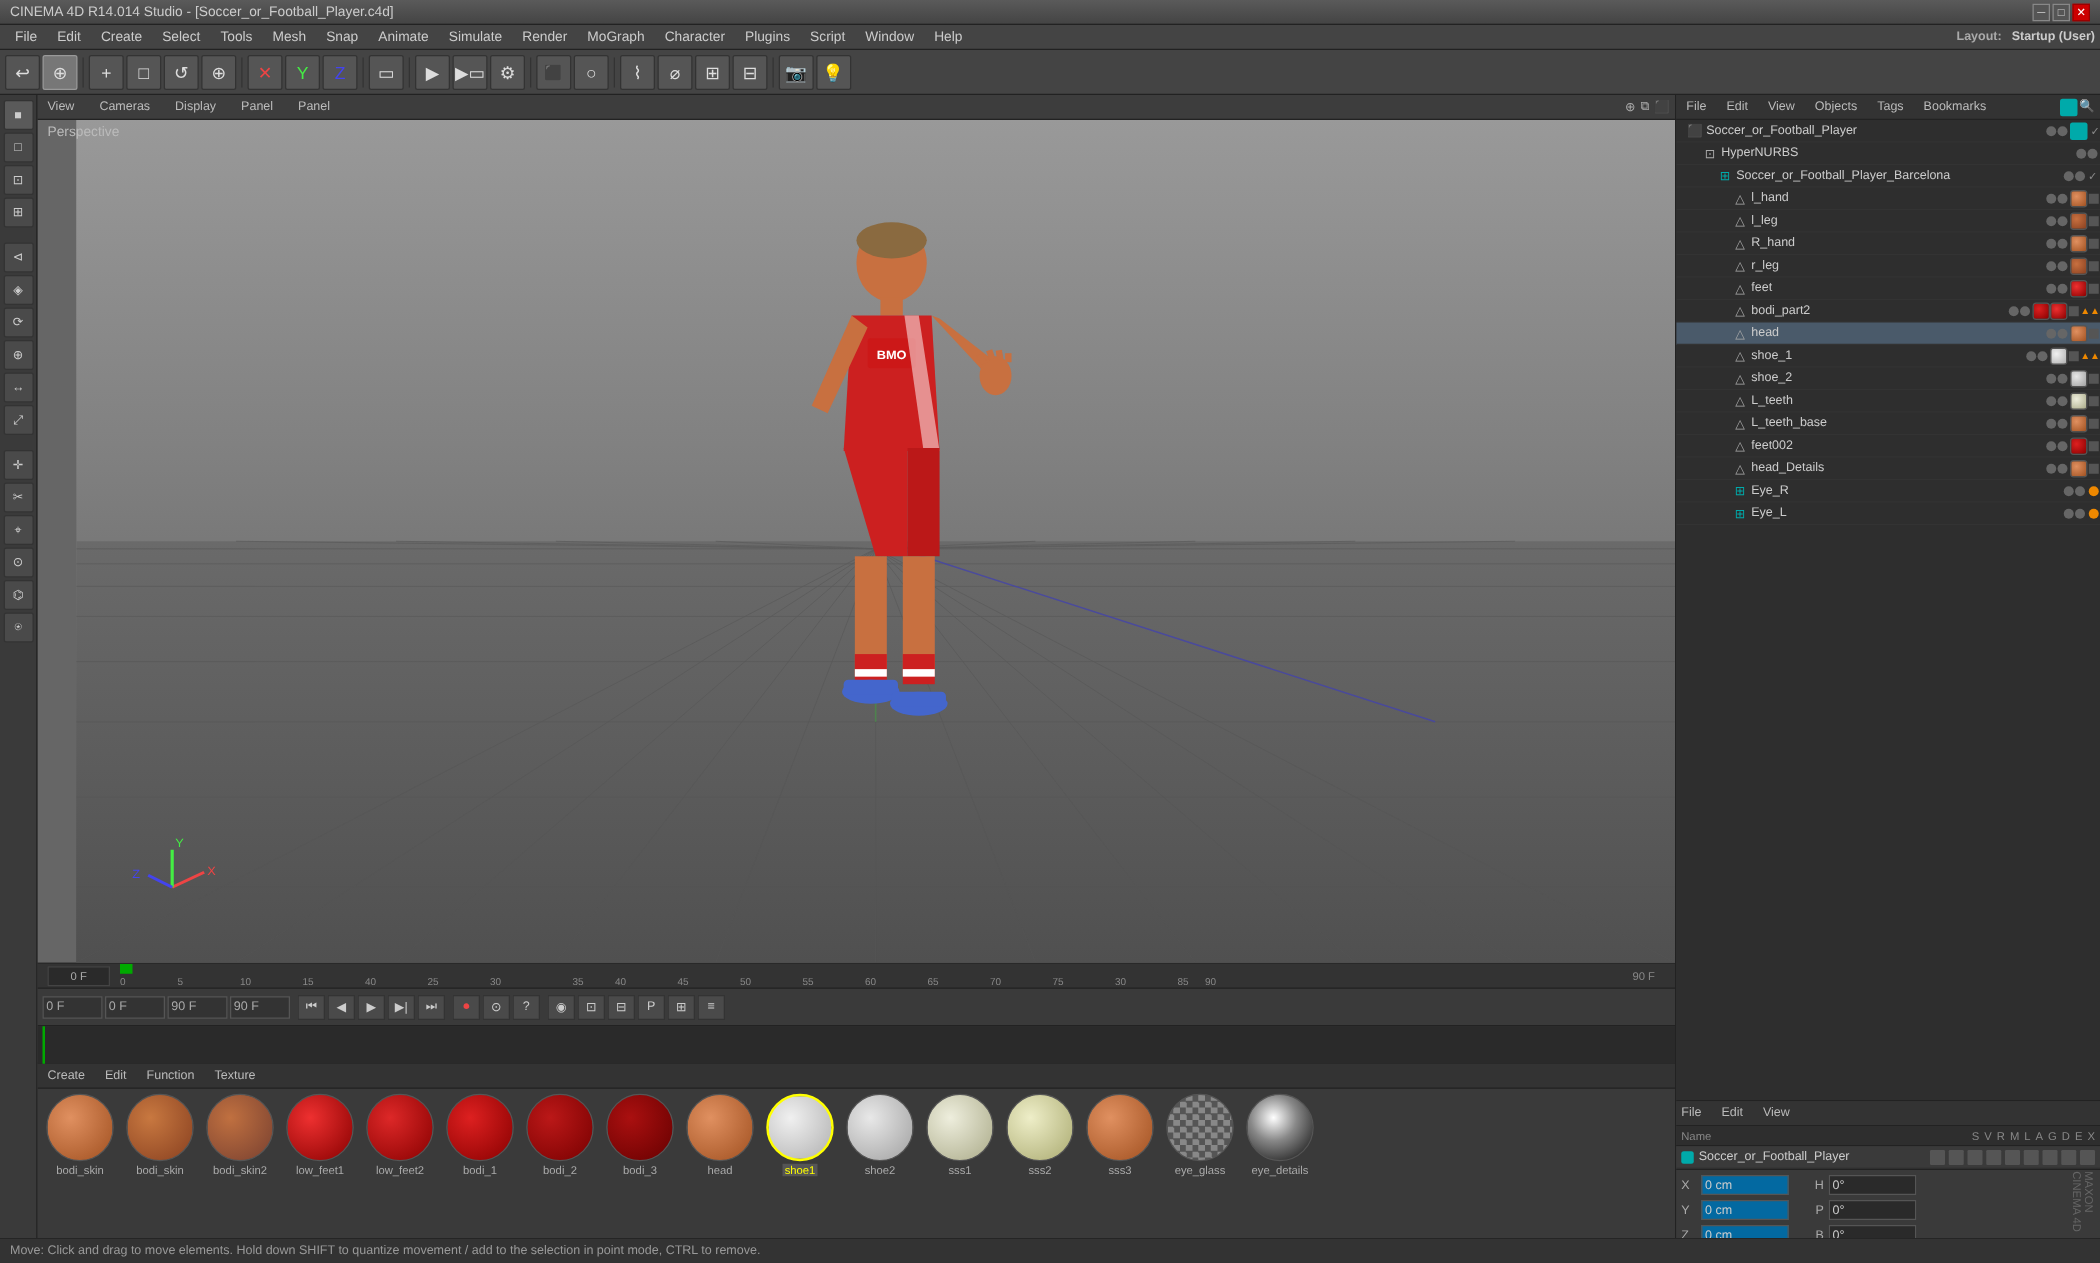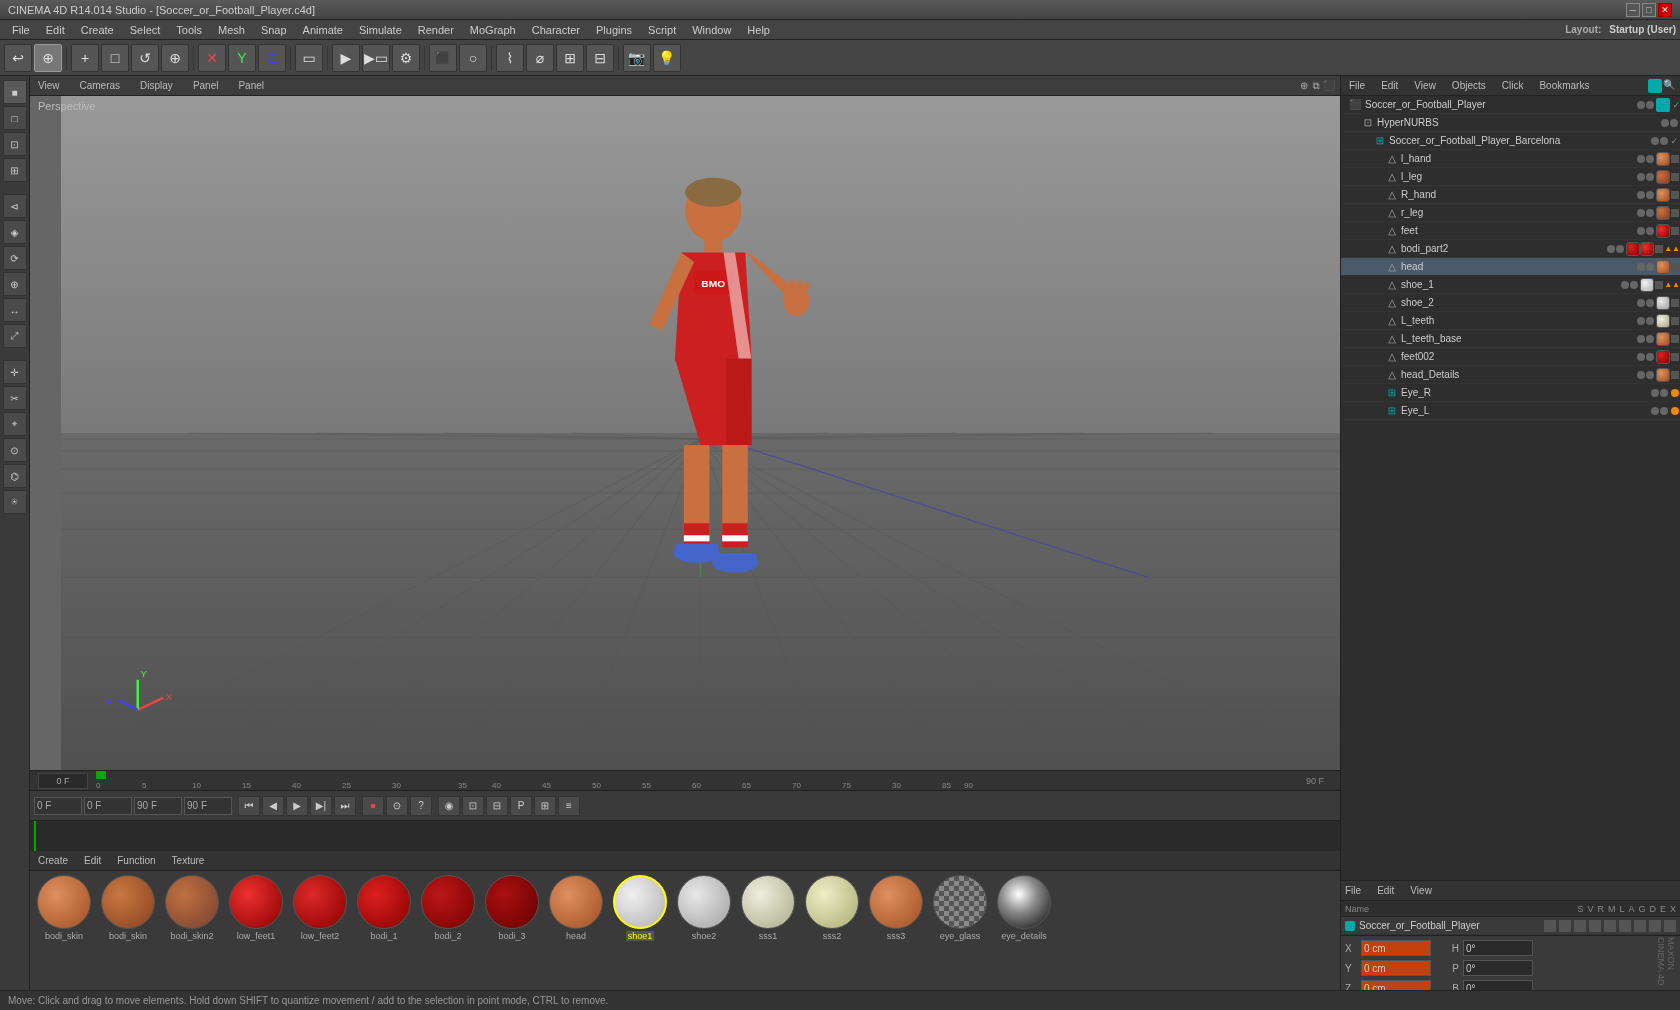--- a/index.html
+++ b/index.html
@@ -162,21 +162,21 @@
     .obj-dot { width: 8px; height: 8px; border-radius: 50%; }
     .obj-dot.gray { background: #666; }
     .mat-chip { width: 14px; height: 14px; border-radius: 3px; border: 1px solid #555; }
     #attr-toolbar {
       height: 20px; background: #333; display: flex; align-items: center; padding: 0 4px; gap: 8px;
       border-bottom: 1px solid #222;
     }
     .attr-menu { font-size: 10px; color: #bbb; cursor: pointer; }
     .attr-row { display: flex; align-items: center; gap: 4px; margin-bottom: 4px; }
     .attr-label { width: 12px; font-size: 10px; color: #aaa; }
-    .attr-field { width: 70px; height: 16px; background: #c2410c; border: 1px solid #555; color: #ccc; font-size: 10px; padding: 0 2px; }
+    .attr-field { width: 70px; height: 16px; background: #0369a1; border: 1px solid #555; color: #ccc; font-size: 10px; padding: 0 2px; }
     .attr-field2 { width: 70px; height: 16px; background: #2a2a2a; border: 1px solid #555; color: #ccc; font-size: 10px; padding: 0 2px; }
     .attr-label2 { width: 16px; font-size: 10px; color: #aaa; text-align: right; }
     #attr-footer { display: flex; align-items: center; gap: 4px; padding: 4px; margin-top: 4px; }
     .attr-select { height: 18px; background: #2a2a2a; border: 1px solid #555; color: #ccc; font-size: 10px; }
     .apply-btn { height: 18px; padding: 0 10px; background: #555; border: 1px solid #777; color: #ccc; font-size: 10px; cursor: pointer; }
 
     
     #statusbar {
       height: 20px; background: #333; border-top: 1px solid #222;
       display: flex; align-items: center; padding: 0 8px;
@@ -572,21 +572,21 @@
 
   </div>
 
   <div id="right-panel">
 
     <div id="obj-manager-toolbar">
       <span class="obj-menu">File</span>
       <span class="obj-menu">Edit</span>
       <span class="obj-menu">View</span>
       <span class="obj-menu">Objects</span>
-      <span class="obj-menu">Click</span>
+      <span class="obj-menu">Tags</span>
       <span class="obj-menu">Bookmarks</span>
       <div style="margin-left:auto;display:flex;gap:2px;">
         <div style="width:14px;height:14px;background:#0aa;border-radius:2px;"></div>
         <span style="font-size:10px;color:#ccc;">🔍</span>
       </div>
     </div>
 
     <div id="obj-tree">
 
       <div class="obj-row">

